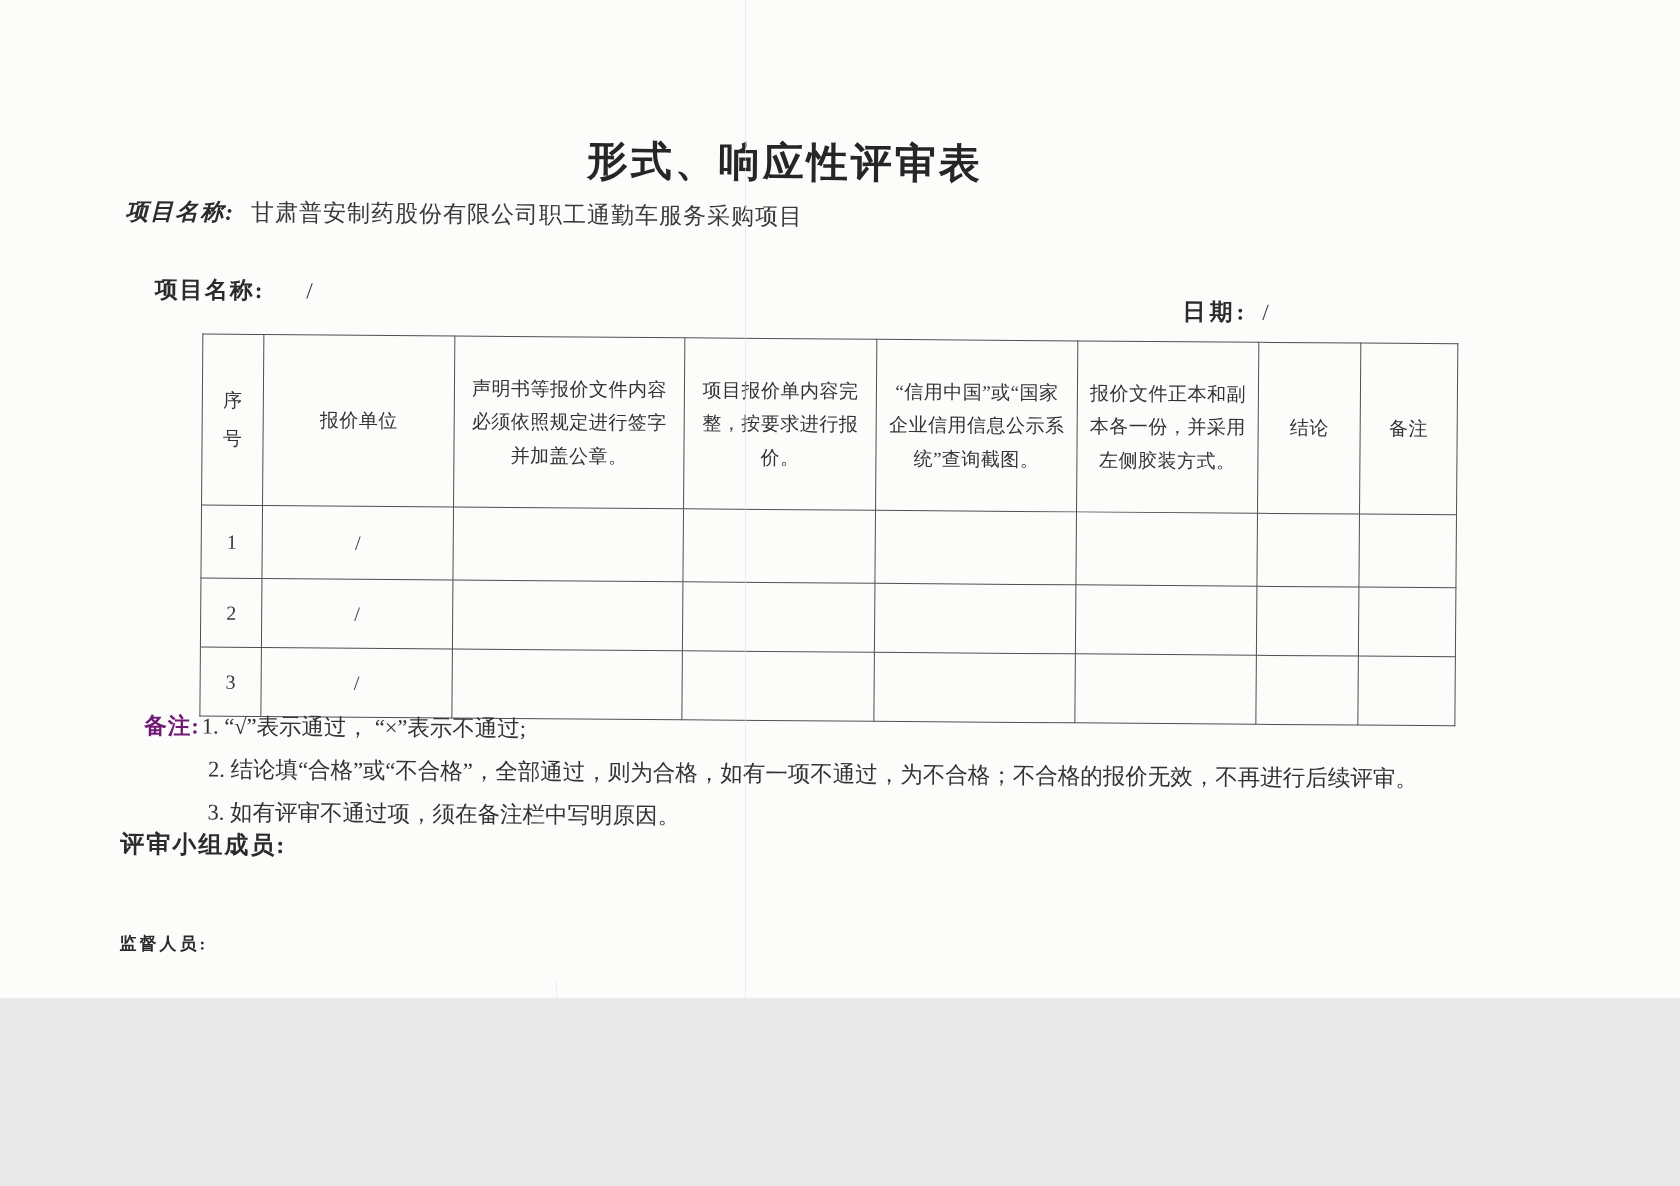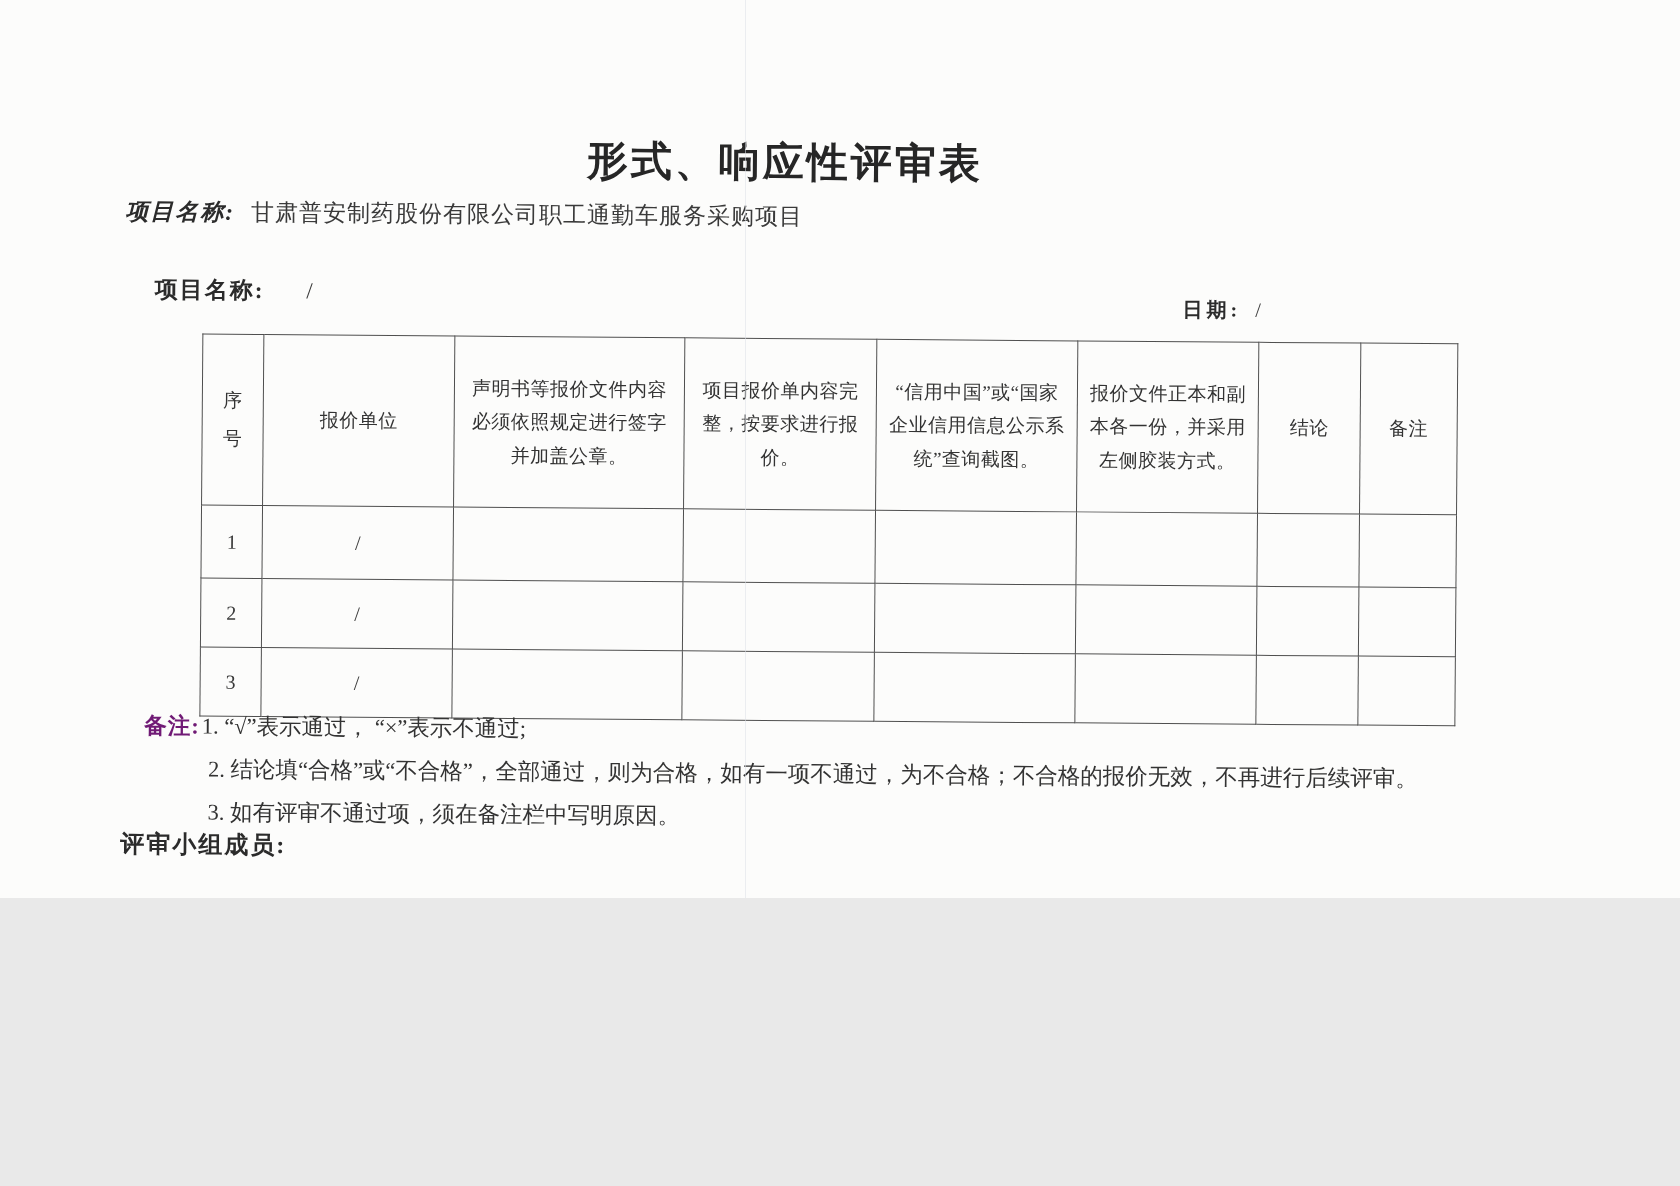--- a/index.html
+++ b/index.html
@@ -1,38 +1,38 @@
 <!DOCTYPE html>
 <html><head>
 <meta charset="utf-8">
 <style>
   html,body{margin:0;padding:0;background:#e9e9e9;}
   #sheet{
     position:relative;
-    width:1680px;height:898px;
+    width:1680px;height:998px;
     background:#fcfcfb;
     overflow:hidden;
     font-family:"Liberation Serif","DejaVu Serif",serif;
     color:#2f2f2f;
   }
   #content{position:absolute;inset:0;transform:rotate(0.45deg);transform-origin:140px 0;}
 
   .title{
     position:absolute;left:0;top:130px;width:1572px;
     text-align:center;font-size:41px;font-weight:700;letter-spacing:3px;color:#262626;
   }
   .project-line{position:absolute;left:127px;top:196px;font-size:23px;white-space:nowrap;}
   .project-line .lbl{font-weight:700;letter-spacing:2px;color:#2b2b2b;font-style:italic;}
   .project-line .val{margin-left:16px;font-weight:400;color:#3a3a3a;letter-spacing:1px;}
 
   .location-line{position:absolute;left:157px;top:274px;font-size:23px;}
   .location-line .lbl{font-weight:700;letter-spacing:2px;color:#2b2b2b;}
   .location-line .val{margin-left:42px;color:#3a3a3a;}
 
-  .date-line{position:absolute;left:1185px;top:288px;font-size:20px;}
+  .date-line{position:absolute;left:1185px;top:288px;font-size:23px;}
   .date-line .lbl{font-weight:700;letter-spacing:4px;color:#2b2b2b;}
   .date-line .val{margin-left:14px;color:#3a3a3a;}
 
   .tbl-wrap{position:absolute;left:205px;top:333px;}
   table{border-collapse:collapse;table-layout:fixed;width:1255px;background:transparent;}
   th,td{border:1px solid #4f4f4f;text-align:center;vertical-align:middle;overflow:hidden;}
   thead th{
     height:170px;font-size:19px;font-weight:500;line-height:1.75;
     padding:0 9px;color:#333;letter-spacing:0.5px;
   }

